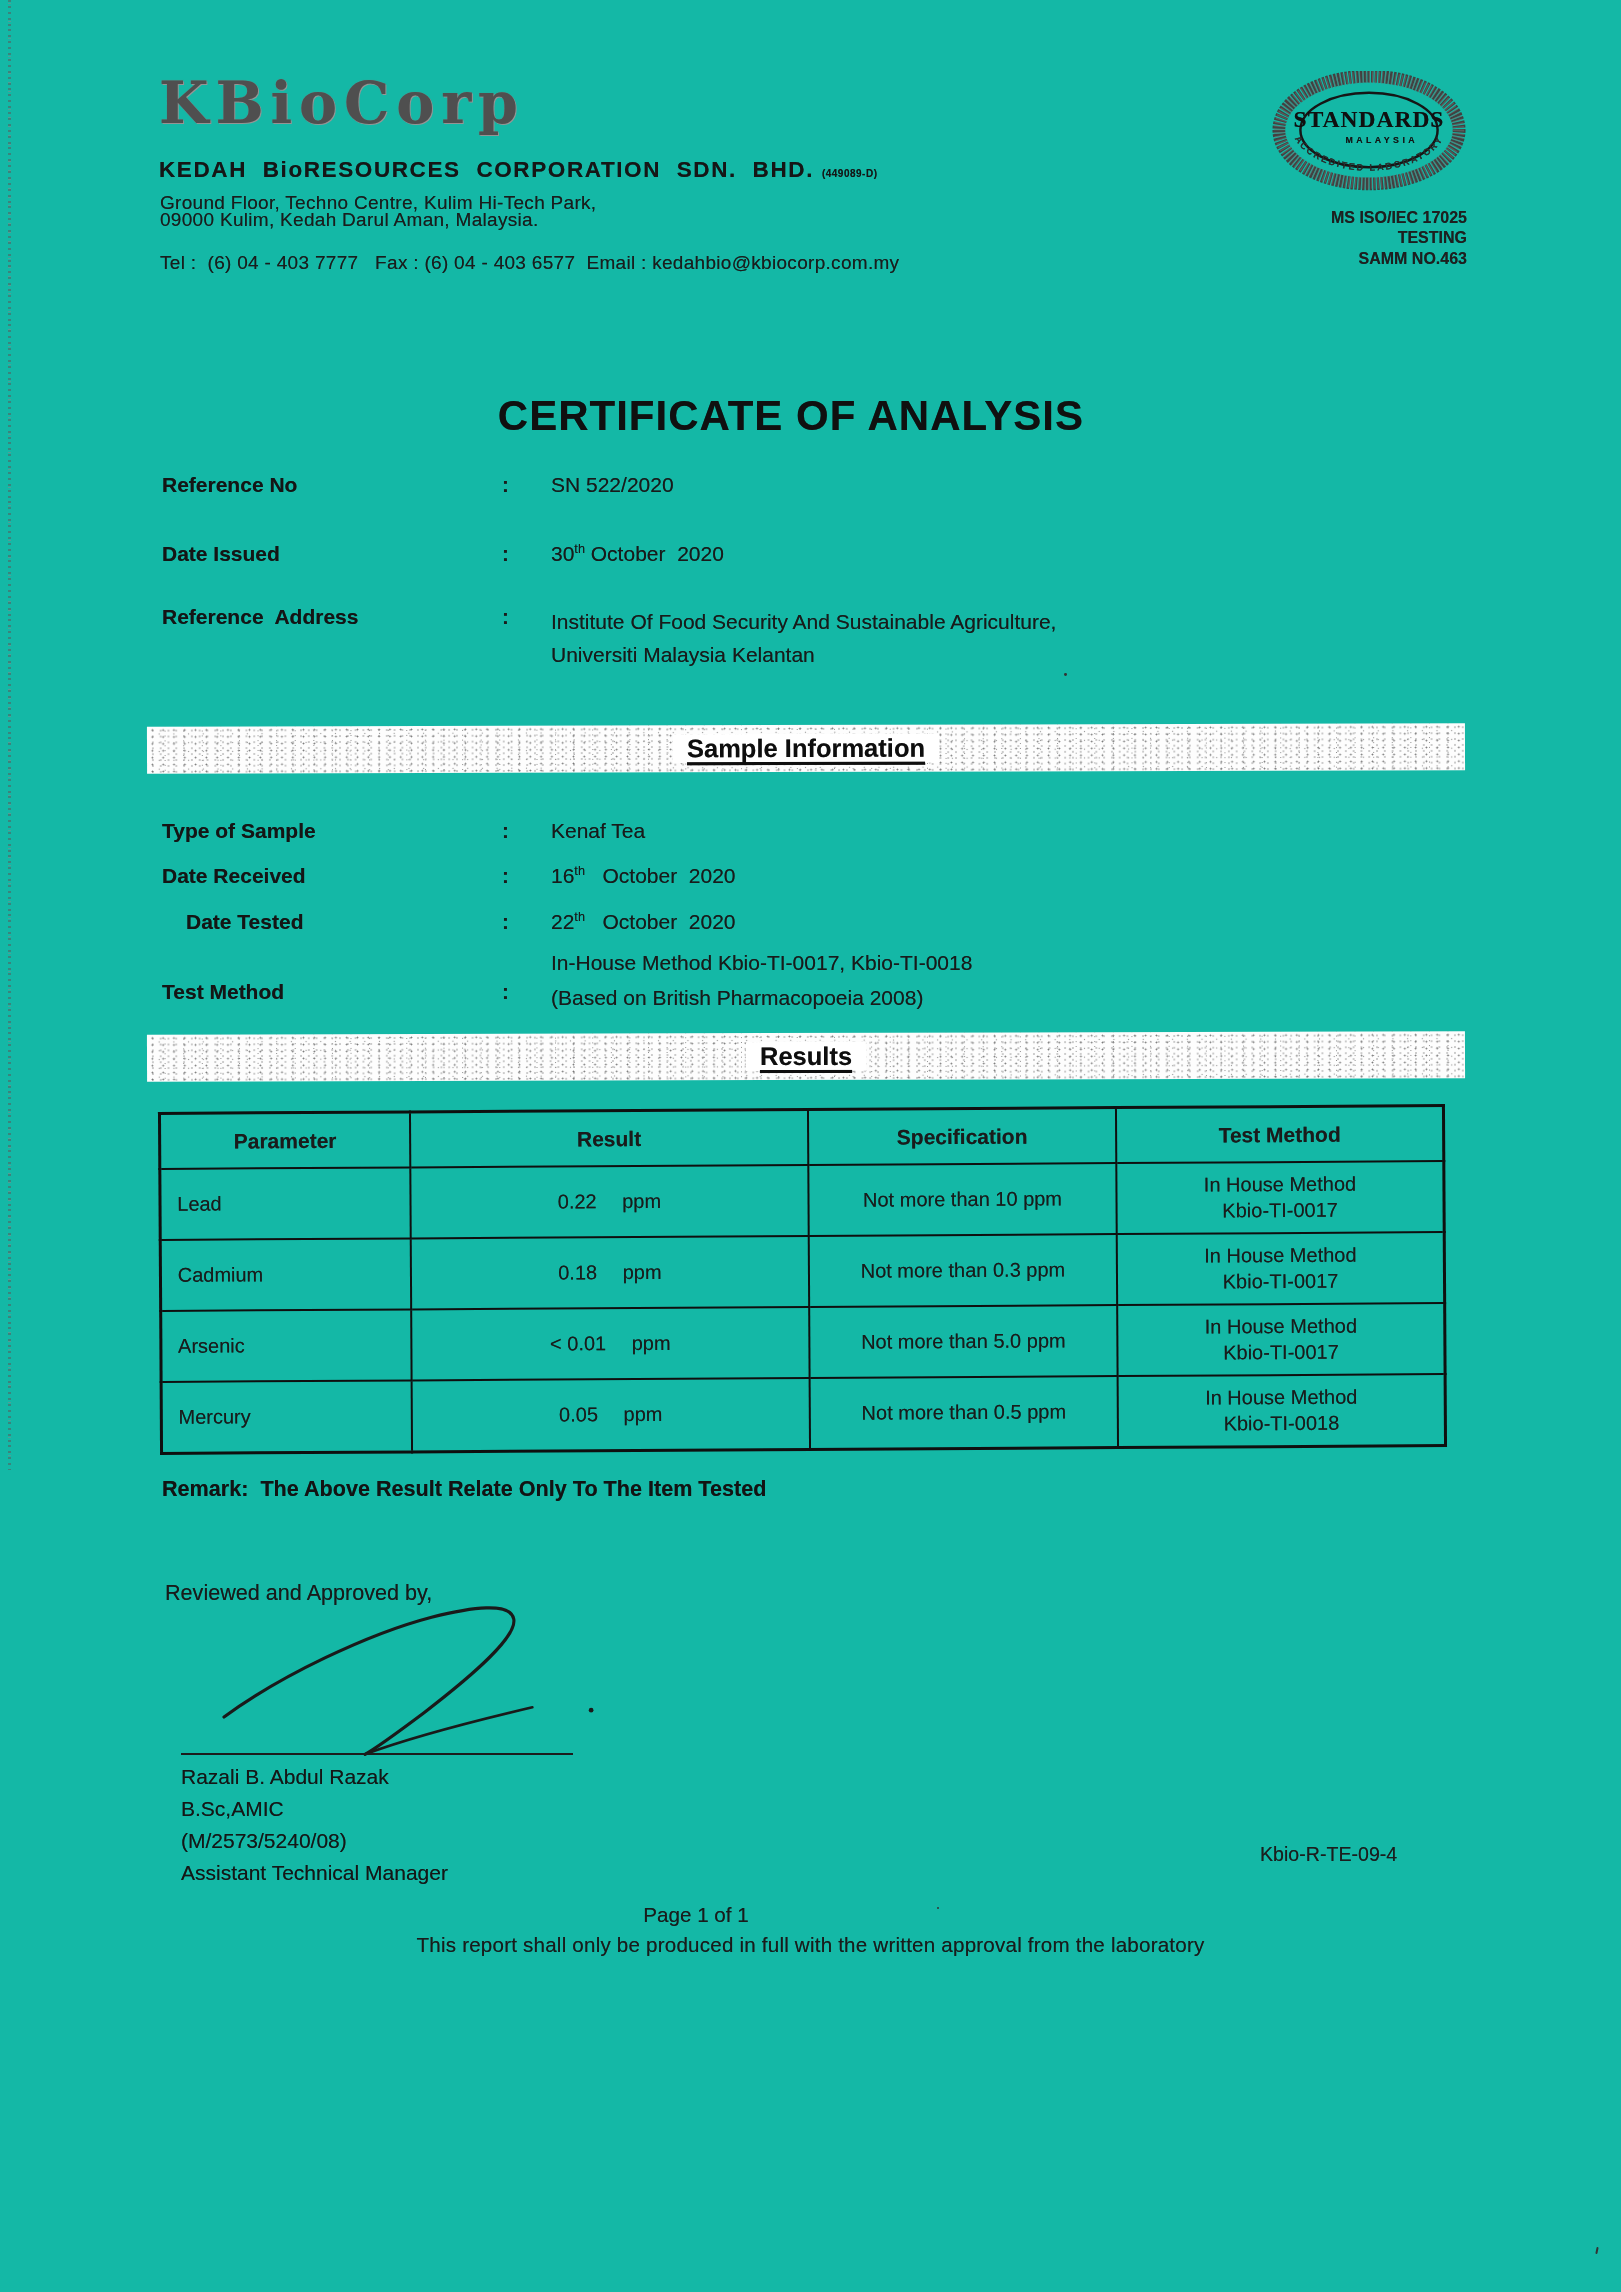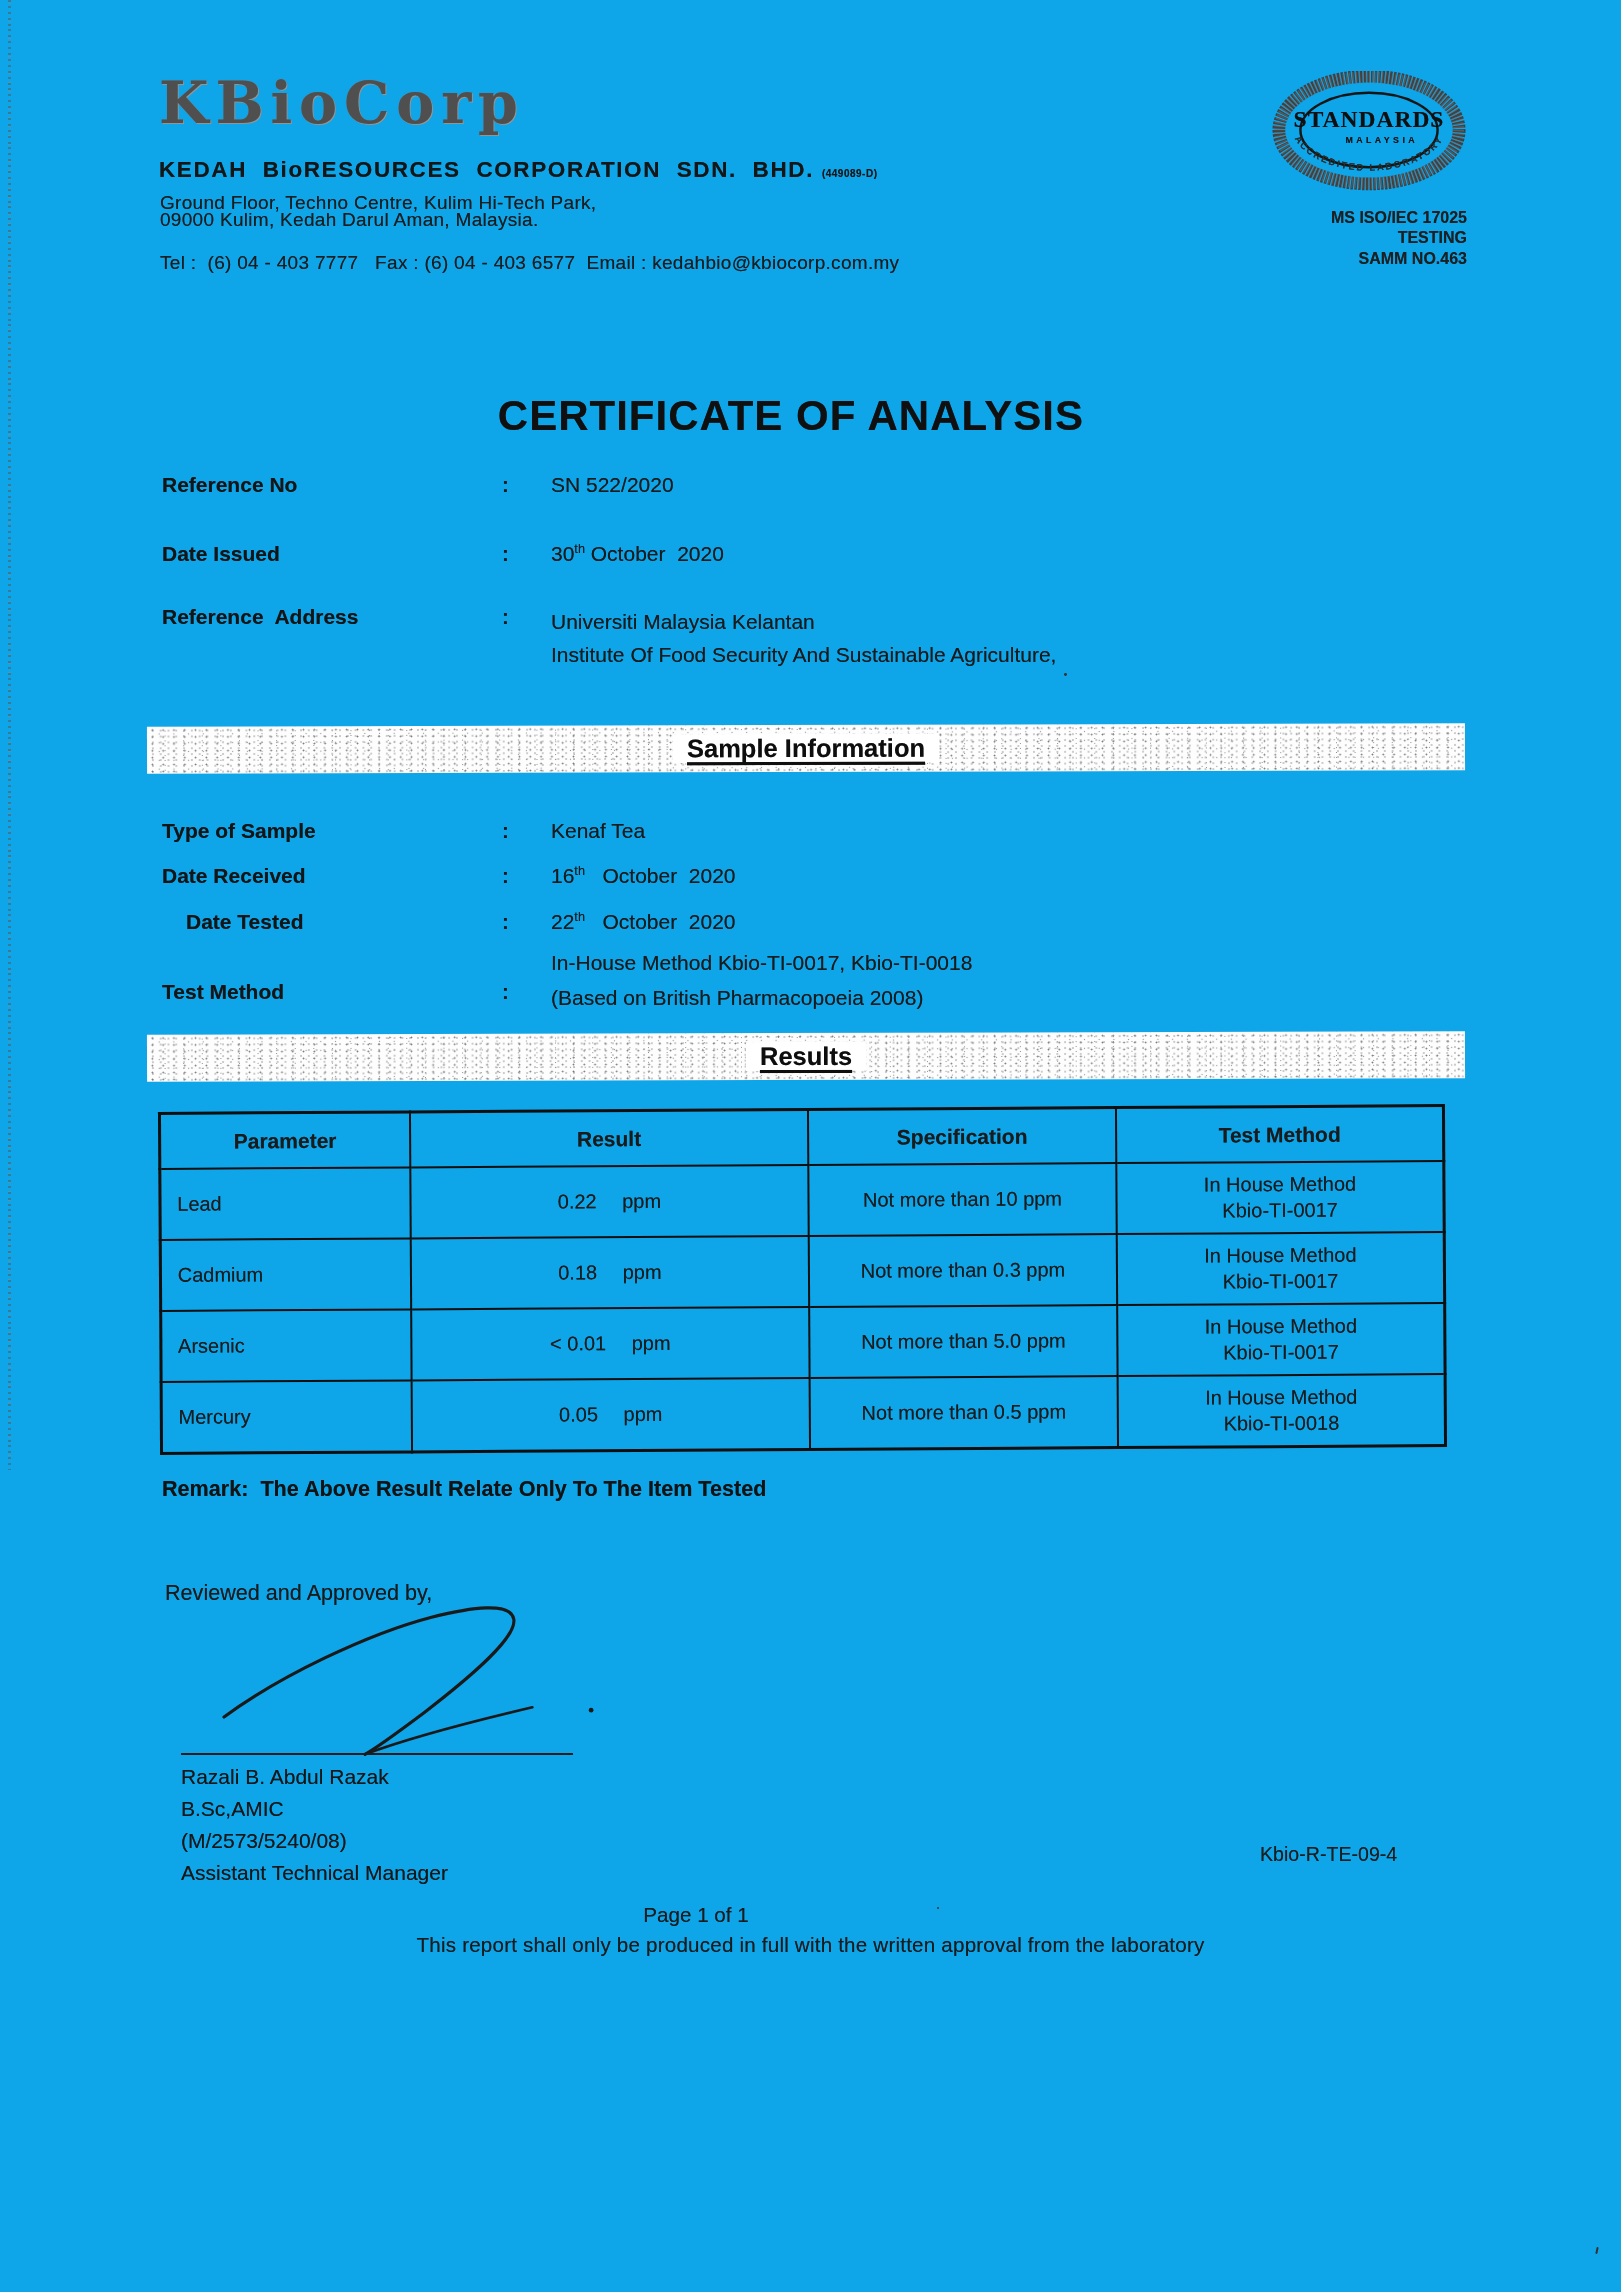--- a/index.html
+++ b/index.html
@@ -1,17 +1,17 @@
 <!DOCTYPE html>
 <html><head>
 <meta charset="utf-8">
 <style>
   html,body{margin:0;padding:0;background:#e8e8e8;}
   .page{
-    position:relative;width:1621px;height:2293px;background:#0ea5e9;
+    position:relative;width:1621px;height:2293px;background:#14b8a6;
     font-family:"Liberation Sans", sans-serif;color:#1b1b1b;overflow:hidden;
     text-shadow:0 0 0.4px rgba(0,0,0,.5);
   }
   .abs{position:absolute;}
   .pre{white-space:pre;}
   
   .edge-artifact{
     position:absolute;left:7.8px;top:0;width:2.9px;height:1470px;
     background-image:repeating-linear-gradient(to bottom,#5a5a5a 0 2px,transparent 2px 5.9px),
                      repeating-linear-gradient(to bottom,transparent 0 2.9px,#8a8a8a 2.9px 3.9px,transparent 3.9px 8.8px);
@@ -113,22 +113,22 @@
   <div class="abs fcolon" style="top:473px;">:</div>
   <div class="abs fval" style="top:473px;">SN 522/2020</div>
 
   <div class="abs flabel" style="top:542px;">Date Issued</div>
   <div class="abs fcolon" style="top:542px;">:</div>
   <div class="abs fval pre" style="top:542px;"><span>30</span><sup>th</sup><span> October  2020</span></div>
 
   <div class="abs flabel pre" style="top:605px;">Reference  Address</div>
   <div class="abs fcolon" style="top:605px;">:</div>
   <div class="abs fval" style="top:605px;line-height:33px;">
+    <div>Institute Of Food Security And Sustainable Agriculture,</div>
     <div>Universiti Malaysia Kelantan</div>
-    <div>Institute Of Food Security And Sustainable Agriculture,</div>
   </div>
   <div class="speck" style="left:1064px;top:673px;width:2.9px;height:2.9px;"></div>
 
   <div class="abs banner" style="top:725px;transform:rotate(-0.15deg);">
     <span class="banner-text">Sample Information</span>
   </div>
 
   <div class="abs flabel" style="top:819px;">Type of Sample</div>
   <div class="abs fcolon" style="top:819px;">:</div>
   <div class="abs fval" style="top:819px;">Kenaf Tea</div>

